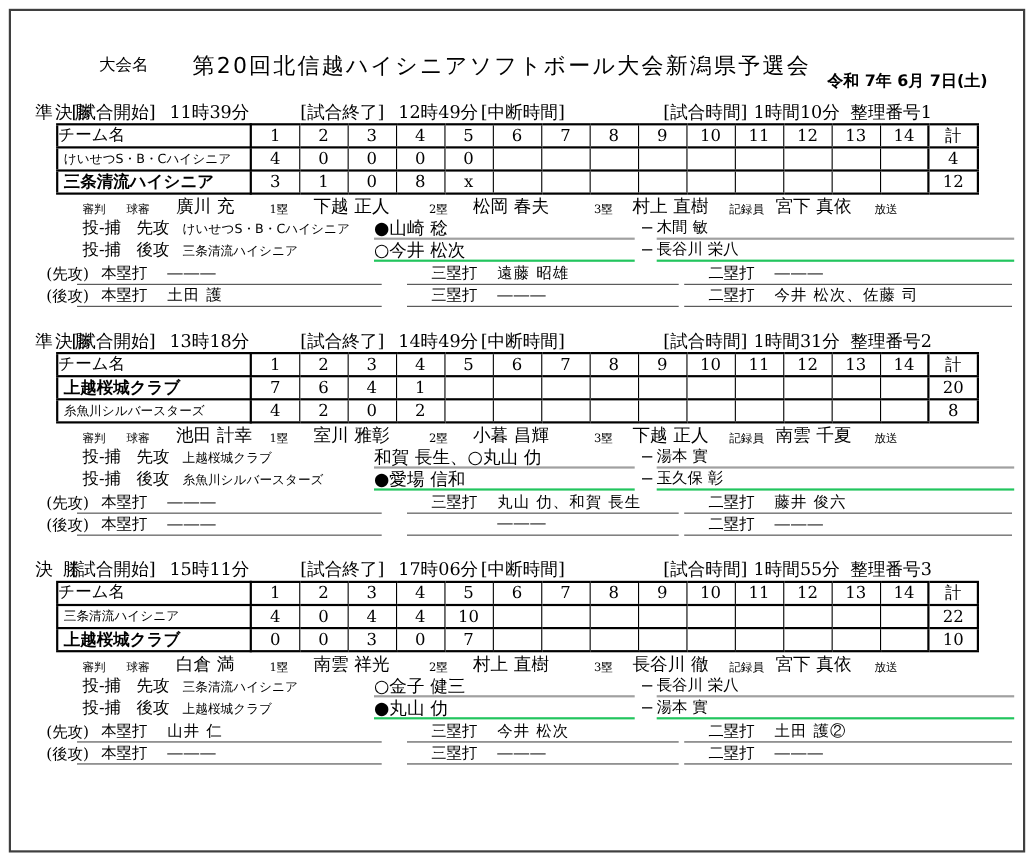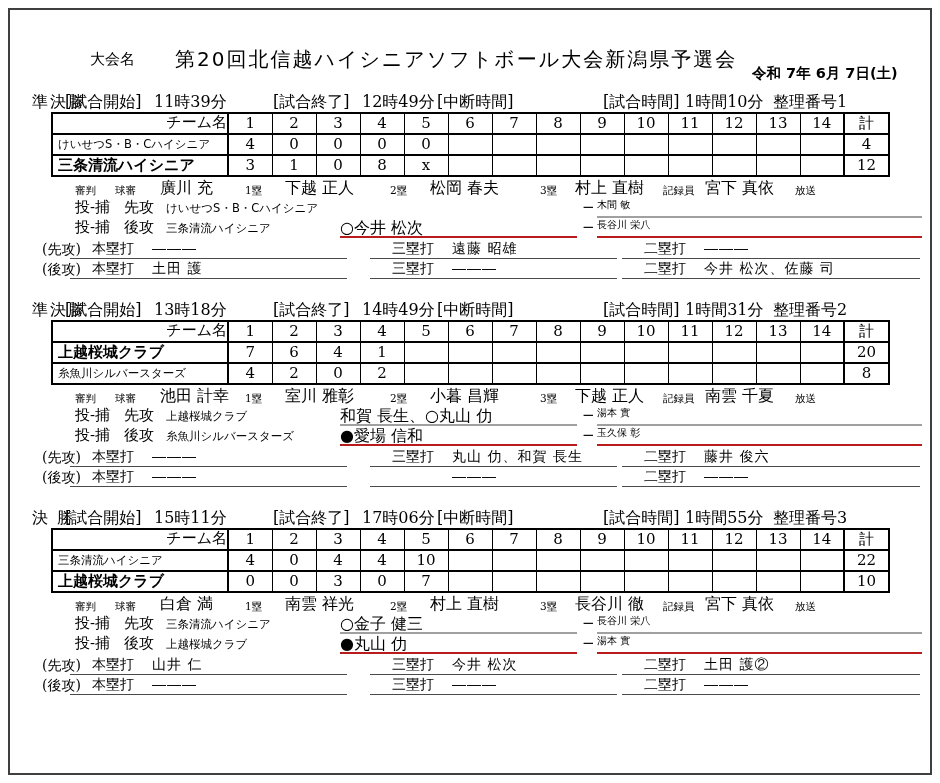--- a/index.html
+++ b/index.html
@@ -18,40 +18,40 @@
   .gh span{position:absolute;top:0;white-space:nowrap}
   .gh-round{left:22px;letter-spacing:2px}
   .gh-sl{left:55px}.gh-st{left:144px}.gh-el{left:263px}.gh-et{left:352px}
   .gh-pl{left:427px}.gh-dl{left:593px}.gh-dv{left:675px}.gh-sn{left:763px}
 
   table.tbl{position:absolute;left:41px;top:20px;width:839px;border-collapse:collapse;table-layout:fixed;border:2px solid #000}
   .tbl td{border:1px solid #000;border-top:2px solid #000;border-bottom:2px solid #000;height:20px;line-height:19px;
           text-align:center;font-size:15px;padding:0;overflow:hidden;white-space:nowrap}
   .tbl td.name{text-align:left;padding-left:5px;border-right:2px solid #000;font-family:"DejaVu Sans",sans-serif;font-size:11.5px}
   .tbl td.name.b{font-size:15px;font-weight:bold}
-  .tbl td.hn{text-align:right;font-family:Liberation Mono, monospace;font-size:15px;padding-left:0}
+  .tbl td.hn{text-align:left;font-family:Liberation Serif, serif;font-size:15px;padding-left:0}
   .tbl td.tot{border-left:2px solid #000}
 
   .off{position:absolute;top:86px;left:0;width:100%;height:18px}
   .off span{position:absolute;top:3px;white-space:nowrap}
   .off .sm{font-size:10.5px;top:6px}
   .off .nm{font-size:16px;top:0}
   .o1{left:65px}.o2{left:105px}.o3{left:150px}.o4{left:235px}.o5{left:275px}.o6{left:380px}
   .o7{left:420px}.o8{left:530px}.o9{left:565px}.o10{left:653px}.o11{left:695px}.o12{left:785px}
 
   .bat{position:absolute;left:0;width:100%;height:20px;font-size:15px}
   .bat1{top:106px}.bat2{top:126px}
   .bat span{position:absolute;top:0;white-space:nowrap}
   .b-lab{left:65px}.b-side{left:114px}
   .b-team{left:156px;font-family:"DejaVu Sans",sans-serif;font-size:11.5px;top:3px!important}
   .b-p{left:330px;width:237px;height:20px;font-size:16px}
   .b-dash{left:572px;font-size:15px}
-  .b-c{left:587px;width:325px;height:20px;font-size:10px}
+  .b-c{left:587px;width:325px;height:20px;font-size:14px}
   .bat1 .b-p,.bat1 .b-c{border-bottom:2px solid #a0a0a0}
-  .bat2 .b-p,.bat2 .b-c{border-bottom:2px solid #b91c1c}
+  .bat2 .b-p,.bat2 .b-c{border-bottom:2px solid #22c55e}
 
   .hit{position:absolute;left:0;width:100%;height:20px;font-size:14px}
   .hit1{top:148px}.hit2{top:168px}
   .h-side{position:absolute;left:32px;top:1px;white-space:nowrap}
   .h-seg{position:absolute;top:0;height:19px;border-bottom:1.5px solid #4a4a4a;padding-left:22px;white-space:nowrap}
   .h-seg .l{display:inline-block;min-width:44px}
   .h-seg .v{margin-left:16px;letter-spacing:1px}
   .h1{left:60px;width:277px}.h2{left:360px;width:247px}.h3{left:612px;width:298px}
 </style>
 </head>
@@ -151,20 +151,21 @@
       <span class="sm o8">3塁</span>
       <span class="nm o9">村上 直樹</span>
       <span class="sm o10">記録員</span>
       <span class="nm o11">宮下 真依</span>
       <span class="sm o12">放送</span>
     </div>
     <div class="bat bat1">
       <span class="b-lab">投-捕</span>
       <span class="b-side">先攻</span>
       <span class="b-team">けいせつS・B・Cハイシニア</span>
+      <span class="b-p">●山崎 稔</span>
       <span class="b-dash">−</span>
       <span class="b-c">木間 敏</span>
     </div>
     <div class="bat bat2">
       <span class="b-lab">投-捕</span>
       <span class="b-side">後攻</span>
       <span class="b-team">三条清流ハイシニア</span>
       <span class="b-p">○今井 松次</span>
       <span class="b-dash">−</span>
       <span class="b-c">長谷川 栄八</span>

